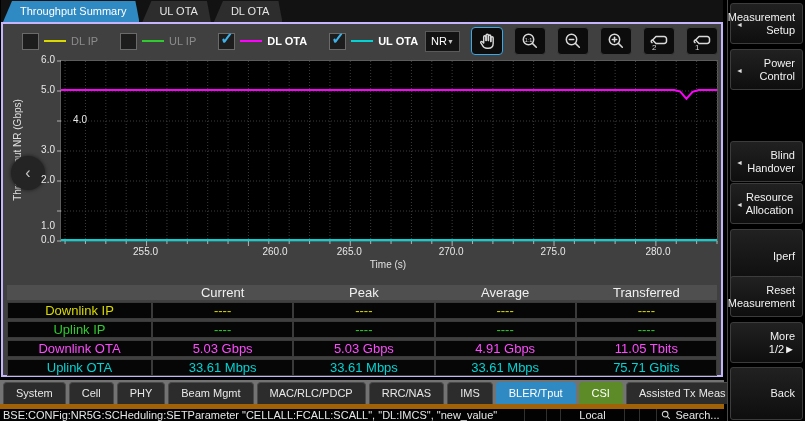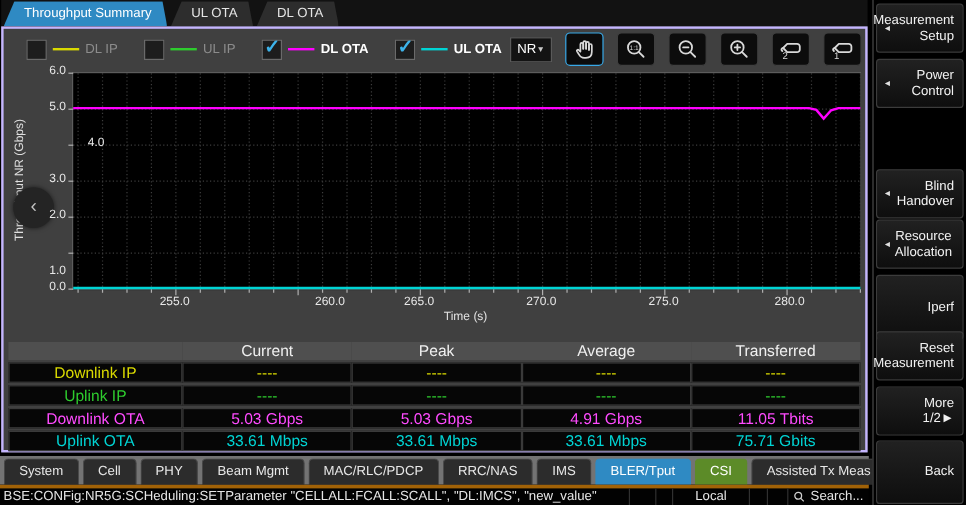--- a/index.html
+++ b/index.html
@@ -57,21 +57,21 @@
   
   .bottom-tabbar{position:absolute;left:0;top:380px;width:724px;height:24px;background:#737373;
     display:flex;align-items:flex-end;gap:3px;padding:1px 0 0 3px;box-sizing:border-box;}
   .btab{height:21px;line-height:21px;padding:0 12px;background:#2c2c2c;border:1px solid #4a4a4a;
     border-bottom:none;border-radius:4px 4px 0 0;color:#e8e8e8;font-size:11px;white-space:nowrap;}
   .btab.active{background:#2f8ac3;border-color:#2f8ac3;color:#fff;}
   .btab.green{background:#5c8b28;border-color:#5c8b28;color:#fff;}
 
   
   .status{position:absolute;left:0;top:404px;width:724px;height:17px;background:#020202;
-    border-top:3px solid #a16207;display:flex;align-items:center;box-sizing:border-box;}
+    border-top:5px solid #a16207;display:flex;align-items:center;box-sizing:border-box;}
   .cmd{flex:1;padding-left:3px;font-size:11px;color:#e6e6e6;white-space:nowrap;overflow:hidden;}
   .scell{height:100%;border-left:1px solid #303030;display:flex;align-items:center;justify-content:center;
     font-size:11px;color:#e6e6e6;box-sizing:border-box;flex:none;}
 
   
   .rpanel{position:absolute;left:727px;top:0;width:78px;height:421px;background:#000;border-left:1px solid #4a4a4a;box-sizing:border-box;}
   .rbtn{position:absolute;left:2px;width:73px;background:linear-gradient(#212121,#0e0e0e);
     border:1px solid #3c3c3c;border-radius:3px;color:#f2f2f2;font-size:11px;line-height:13px;
     display:flex;align-items:center;justify-content:flex-end;text-align:right;
     padding:0 7px 0 13px;box-sizing:border-box;}

